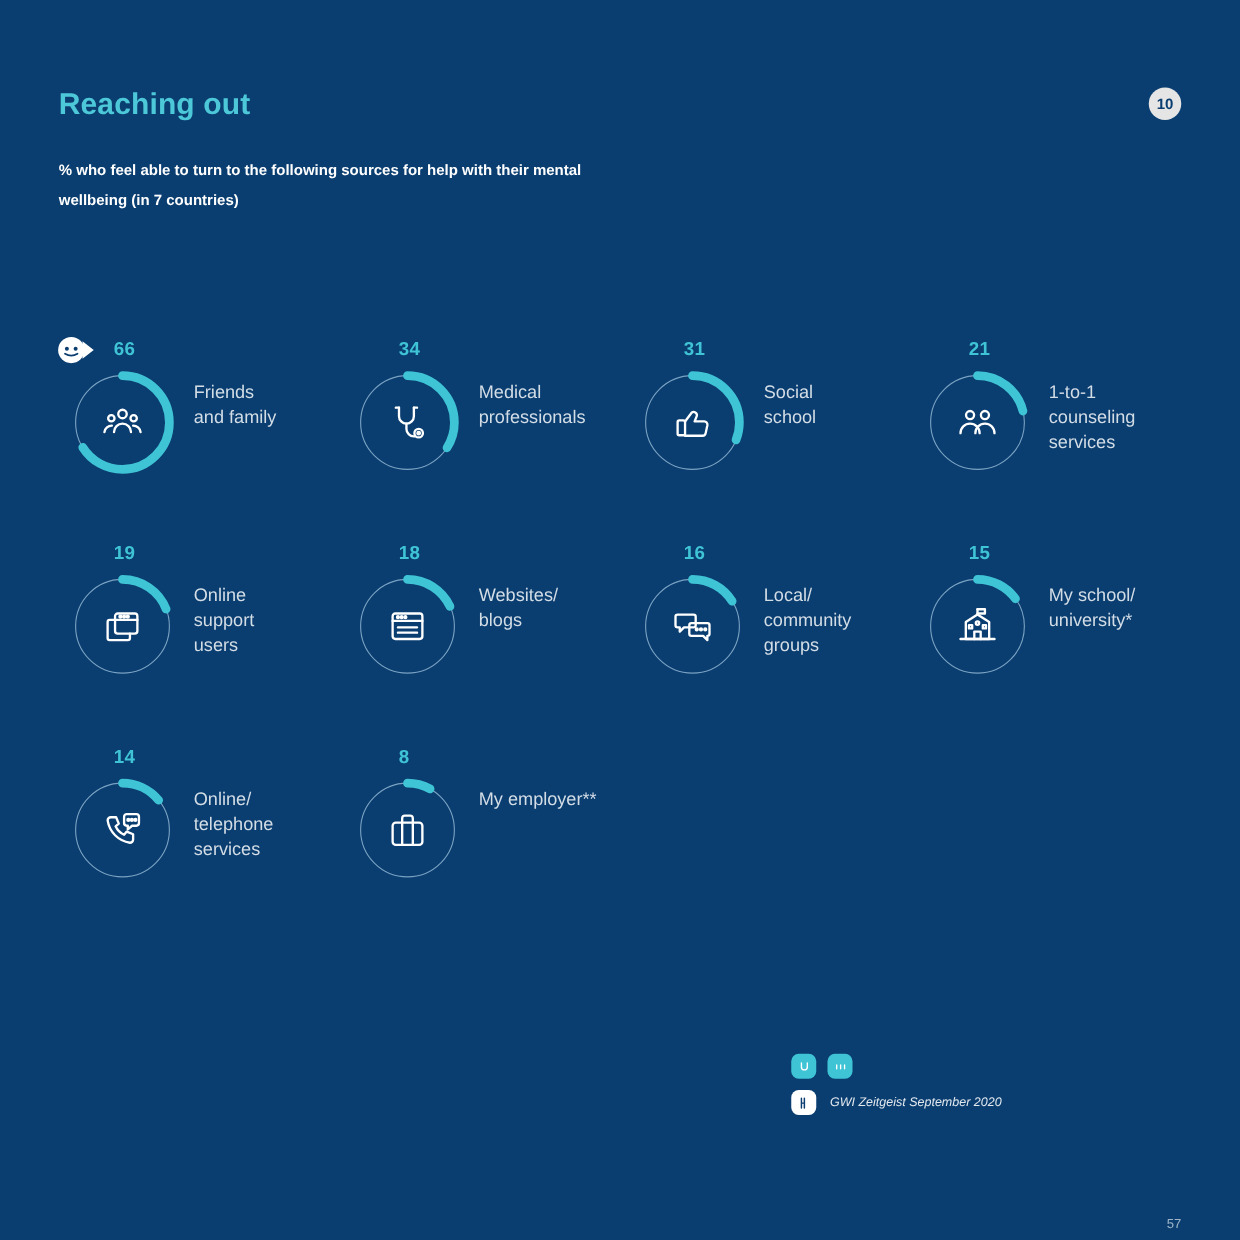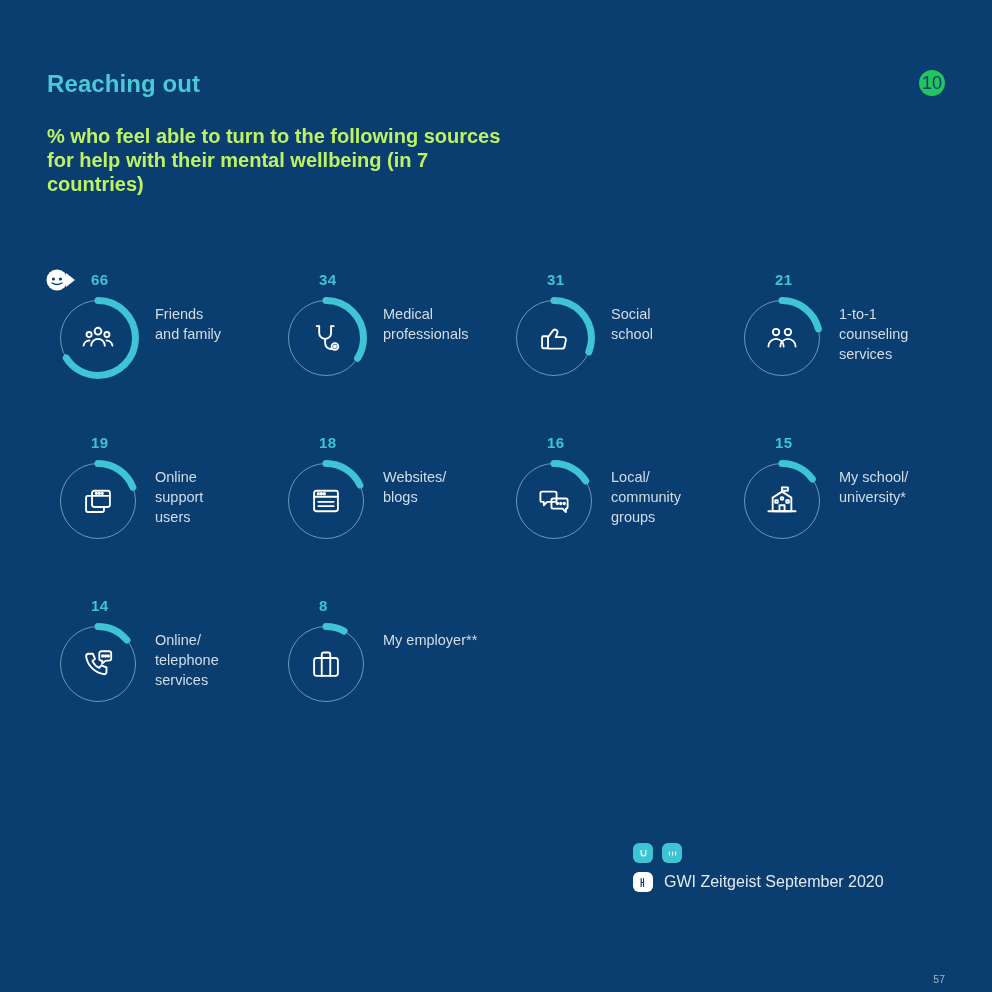--- a/index.html
+++ b/index.html
@@ -12,28 +12,28 @@
   .page { position: relative; width: 992px; height: 808px; background: #0a3d70; }
 
   
   .title {
     position: absolute; left: 47px; top: 70px;
     font-size: 24px; font-weight: bold; color: #4cc8d8;
     letter-spacing: 0.1px;
   }
   .subtitle {
     position: absolute; left: 47px; top: 124px;
-    font-size: 20px; font-weight: bold; color: #bef264;
+    font-size: 12px; font-weight: bold; color: #ffffff;
     line-height: 24px; max-width: 470px;
   }
   .page-badge {
     position: absolute; right: 47px; top: 70px;
     width: 26px; height: 26px; border-radius: 50%;
-    background: #22c55e; color: #0a3d70;
-    font-size: 18px; font-weight: normal;
+    background: #e5e5e5; color: #0a3d70;
+    font-size: 12px; font-weight: bold;
     display: flex; align-items: center; justify-content: center;
   }
 
   
   .grid { position: absolute; left: 47px; top: 265px; width: 900px; }
   .row { position: relative; height: 163px; }
   .cell {
     position: absolute; top: 0; height: 163px;
   }
   .cell.c0 { left: 0px;   }
@@ -75,21 +75,21 @@
   .src-icons { display: flex; gap: 9px; margin-bottom: 6px; }
   .sq {
     width: 20px; height: 20px; border-radius: 6px; background: #3fc4d6;
     display: flex; align-items: center; justify-content: center;
   }
   .src-line { display: flex; align-items: center; gap: 11px; height: 26px; }
   .rd {
     width: 20px; height: 20px; border-radius: 6px; background: #ffffff;
     display: flex; align-items: center; justify-content: center; flex: none;
   }
-  .src-text { font-size: 16px; color: #e2e9ef; }
+  .src-text { font-size: 10px; color: #e2e9ef; font-style: italic; }
 
   .page-num {
     position: absolute; right: 47px; top: 945px;
     font-size: 10.5px; color: #9fb6c9; margin-top: 28px;
   }
 </style>
 </head>
 <body>
 
 <div class="page">

